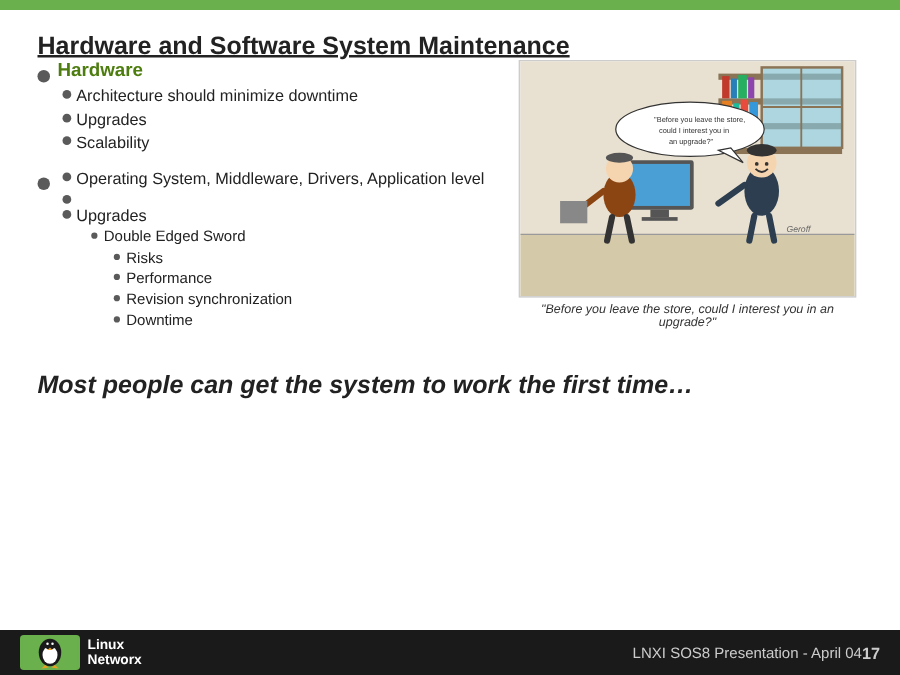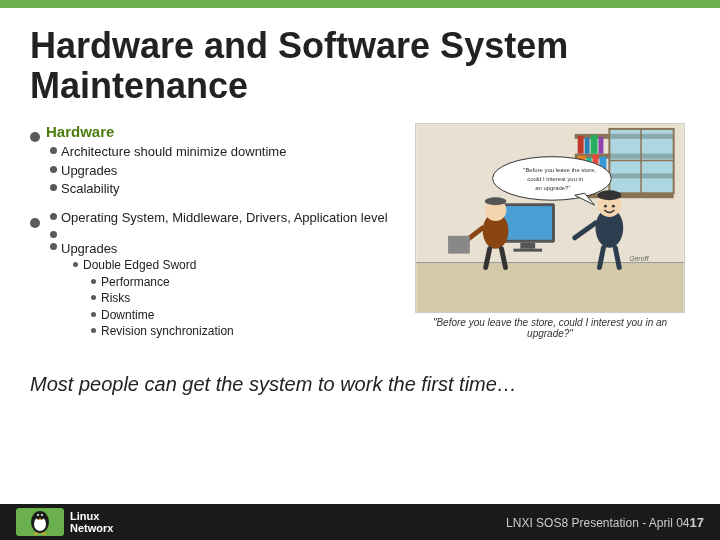--- a/index.html
+++ b/index.html
@@ -17,25 +17,25 @@
       width: 100%;
       height: 8px;
       background: #6ab04c;
     }
 
     .slide-content {
       padding: 18px 30px 10px 30px;
     }
 
     .slide-title {
-      font-size: 36px;
+      font-size: 20px;
       font-weight: bold;
       color: #222;
-      margin-bottom: 18px;
       line-height: 1.1;
+      text-decoration: underline;
     }
 
     .main-body {
       display: flex;
       flex-direction: row;
       gap: 10px;
     }
 
     .left-col {
       flex: 1;
@@ -164,21 +164,21 @@
 
     .bottom-quote {
       width: 100%;
       padding: 10px 30px 4px 30px;
       text-align: left;
     }
 
     .bottom-quote-text {
       font-size: 20px;
       font-style: italic;
-      font-weight: normal;
+      font-weight: bold;
       color: #222;
       line-height: 1.2;
     }
 
     .footer {
       position: absolute;
       bottom: 0;
       left: 0;
       width: 100%;
       height: 36px;
@@ -292,33 +292,33 @@
               <div>
                 <span class="sub-item-text">Upgrades</span>
                 <div class="sub-sub-list">
                   <div class="sub-sub-item">
                     <span class="bullet-dot-tiny"></span>
                     <span class="sub-sub-item-text">Double Edged Sword</span>
                   </div>
                   <div style="padding-left: 18px;">
                     <div class="sub-sub-item">
                       <span class="bullet-dot-tiny"></span>
+                      <span class="sub-sub-item-text">Risks</span>
+                    </div>
+                    <div class="sub-sub-item">
+                      <span class="bullet-dot-tiny"></span>
                       <span class="sub-sub-item-text">Performance</span>
                     </div>
                     <div class="sub-sub-item">
                       <span class="bullet-dot-tiny"></span>
-                      <span class="sub-sub-item-text">Risks</span>
+                      <span class="sub-sub-item-text">Revision synchronization</span>
                     </div>
                     <div class="sub-sub-item">
                       <span class="bullet-dot-tiny"></span>
                       <span class="sub-sub-item-text">Downtime</span>
-                    </div>
-                    <div class="sub-sub-item">
-                      <span class="bullet-dot-tiny"></span>
-                      <span class="sub-sub-item-text">Revision synchronization</span>
                     </div>
                   </div>
                 </div>
               </div>
             </div>
           </div>
         </div>
       </div>
 
     </div>

